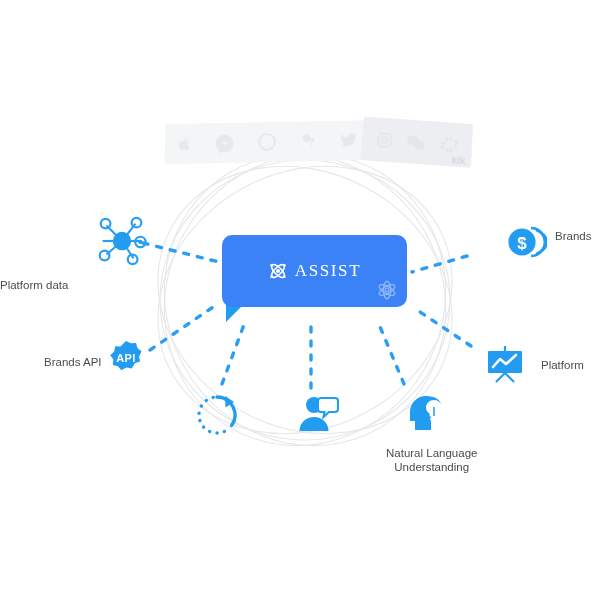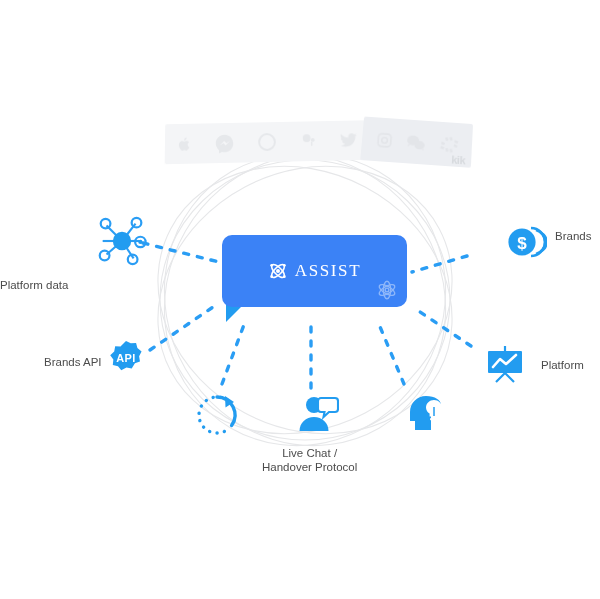--- a/index.html
+++ b/index.html
@@ -237,28 +237,28 @@
     <path d="M23 5a18 18 0 0 1 14.6 28.5" fill="none" stroke="#229cf0" stroke-width="3.4" stroke-linecap="round"></path>
     <path d="M37.6 33.5 A18 18 0 1 1 23 5" fill="none" stroke="#229cf0" stroke-width="3.4" stroke-linecap="round" stroke-dasharray="0.1 7.4" transform="rotate(30 23 23)"></path>
     <path d="M31 4 L40 10 L31.5 15.5 Z" fill="#229cf0"></path>
   </svg>
 
   <svg class="node-icon i-chat" width="42" height="42" viewBox="0 0 42 42">
     <circle cx="17" cy="11" r="8" fill="#229cf0"></circle>
     <path d="M2.5 37c0-8.2 6.5-14 14.5-14s14.5 5.8 14.5 14z" fill="#229cf0"></path>
     <path d="M24 4h14a3 3 0 0 1 3 3v8a3 3 0 0 1-3 3h-6l-5.5 5 1-5H24a3 3 0 0 1-3-3V7a3 3 0 0 1 3-3z" fill="#ffffff" stroke="#229cf0" stroke-width="2.1"></path>
   </svg>
-  <div class="node-label l-chat">Live Chat /
-Handover Protocol</div>
 
   <svg class="node-icon i-nlu" width="44" height="42" viewBox="0 0 44 42">
     <path d="M19 3C10 3 3 10 3 19v9h5v9h16V23c6-1 10-6 10-11 0-5-6-9-15-9z" fill="#229cf0"></path>
     <g fill="#ffffff">
       <path d="M27 7c-4.4 0-8 3.3-8 7.4 0 2.6 1.4 4.8 3.6 6.1v3.1h8.8v-3.1c2.2-1.3 3.6-3.5 3.6-6.1C35 10.3 31.4 7 27 7z"></path>
       <rect x="23" y="25" width="8" height="2.4" rx="1.1"></rect>
       <rect x="24.2" y="29" width="5.6" height="2.3" rx="1.1"></rect>
     </g>
     <g stroke="#229cf0" stroke-width="1.5" fill="none">
       <line x1="27" y1="14" x2="27" y2="23"></line>
     </g>
   </svg>
+  <div class="node-label l-nlu">Natural Language
+Understanding</div>
 
 </div>
 
 </body></html>

